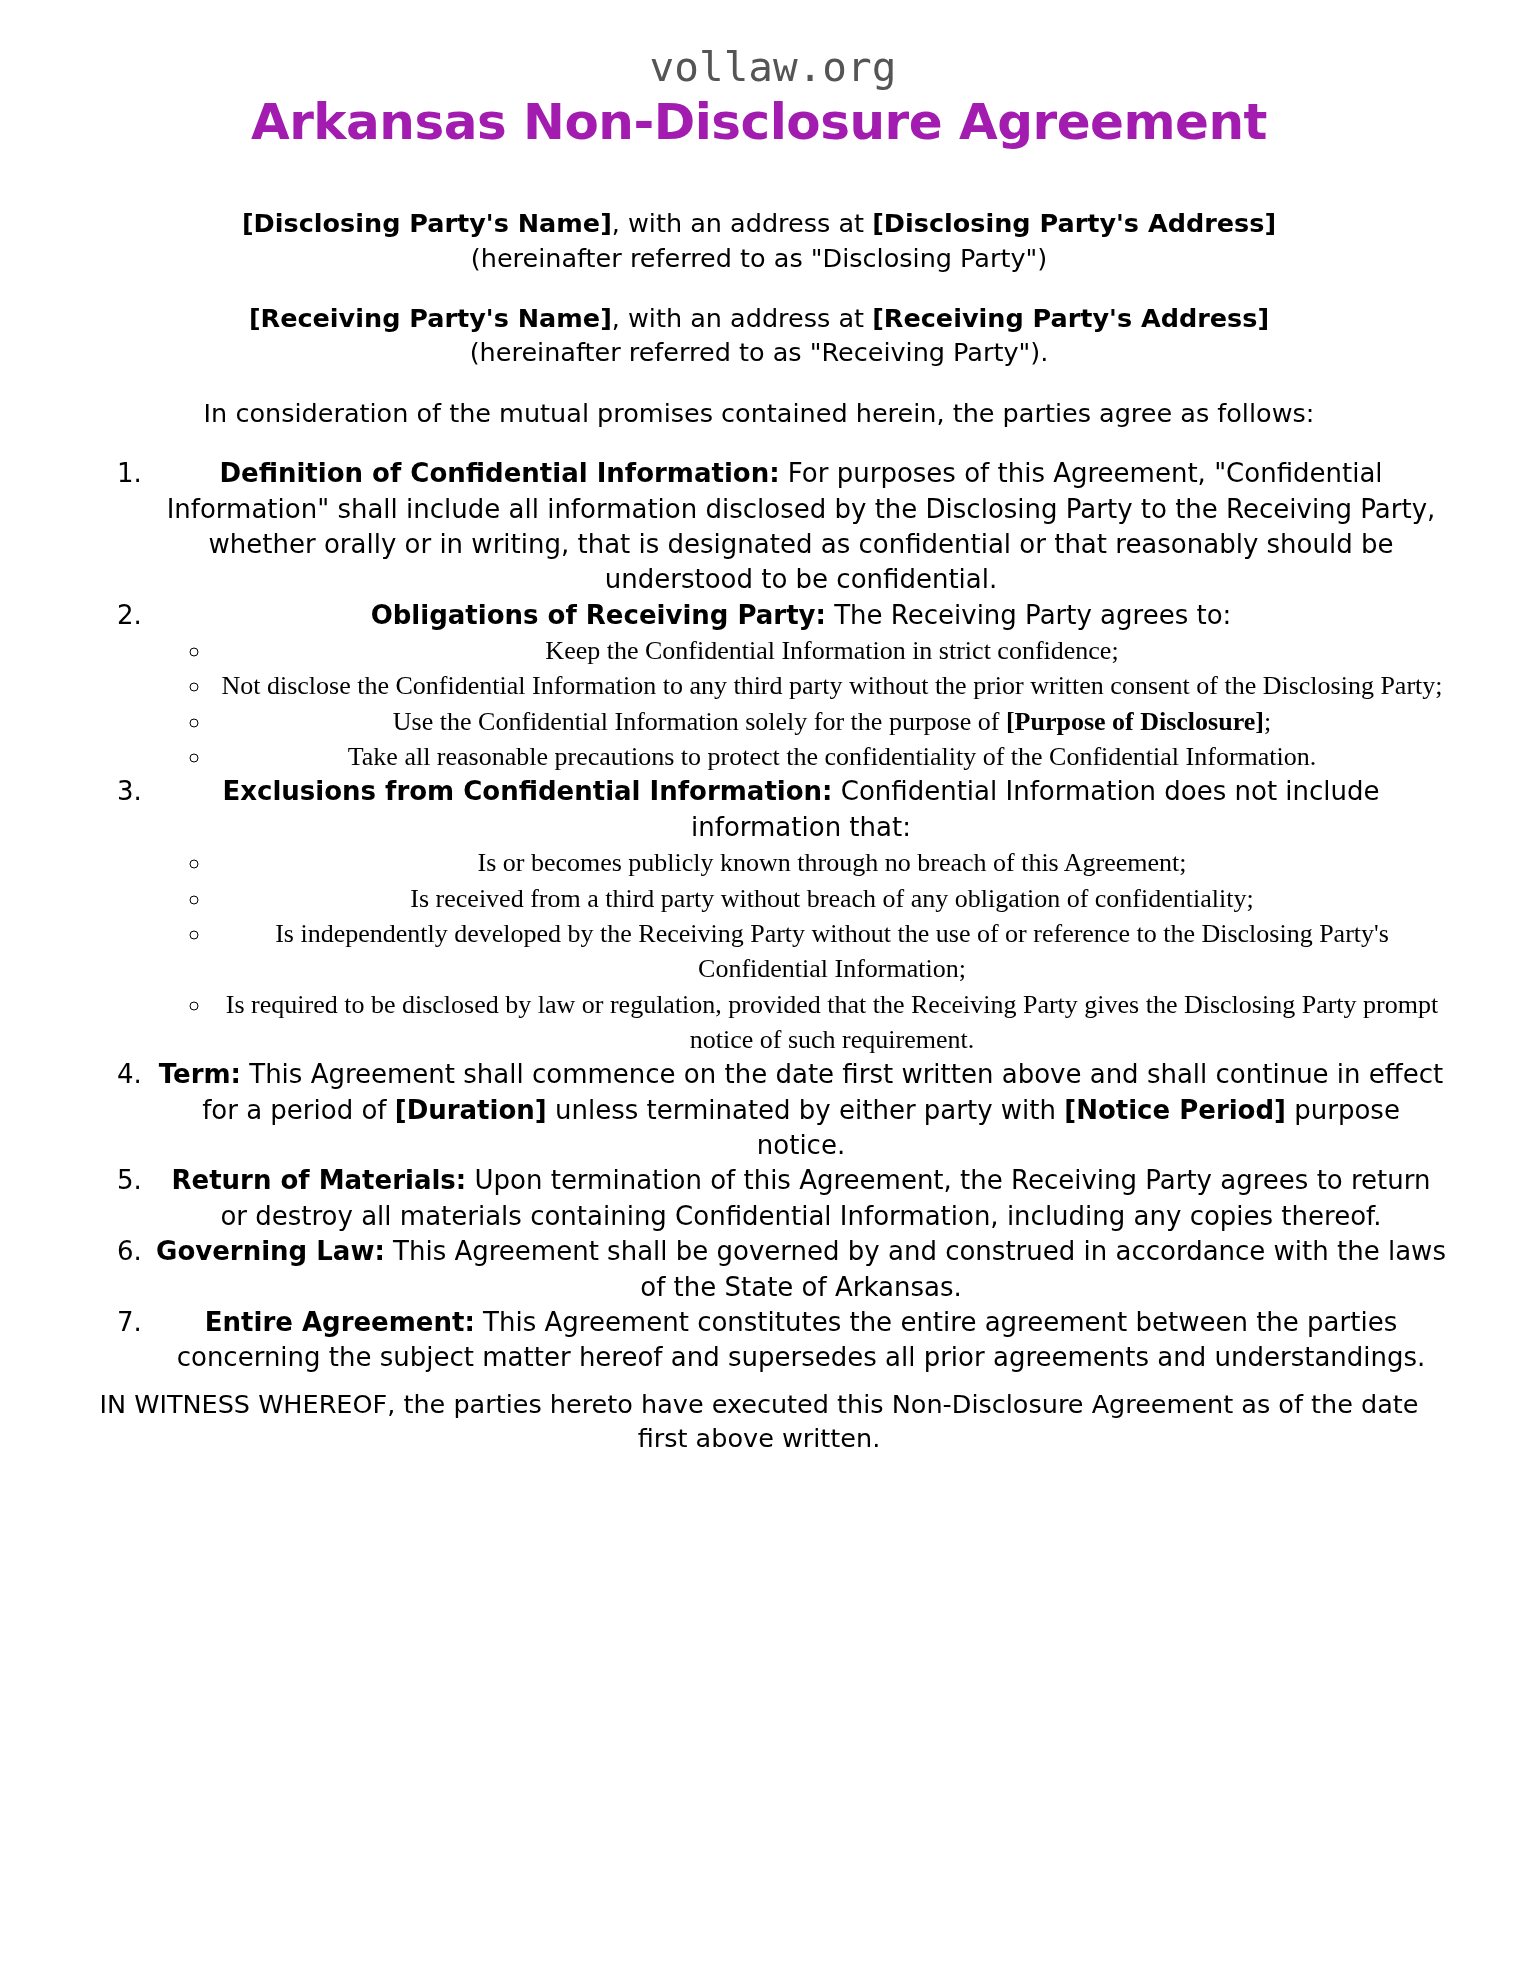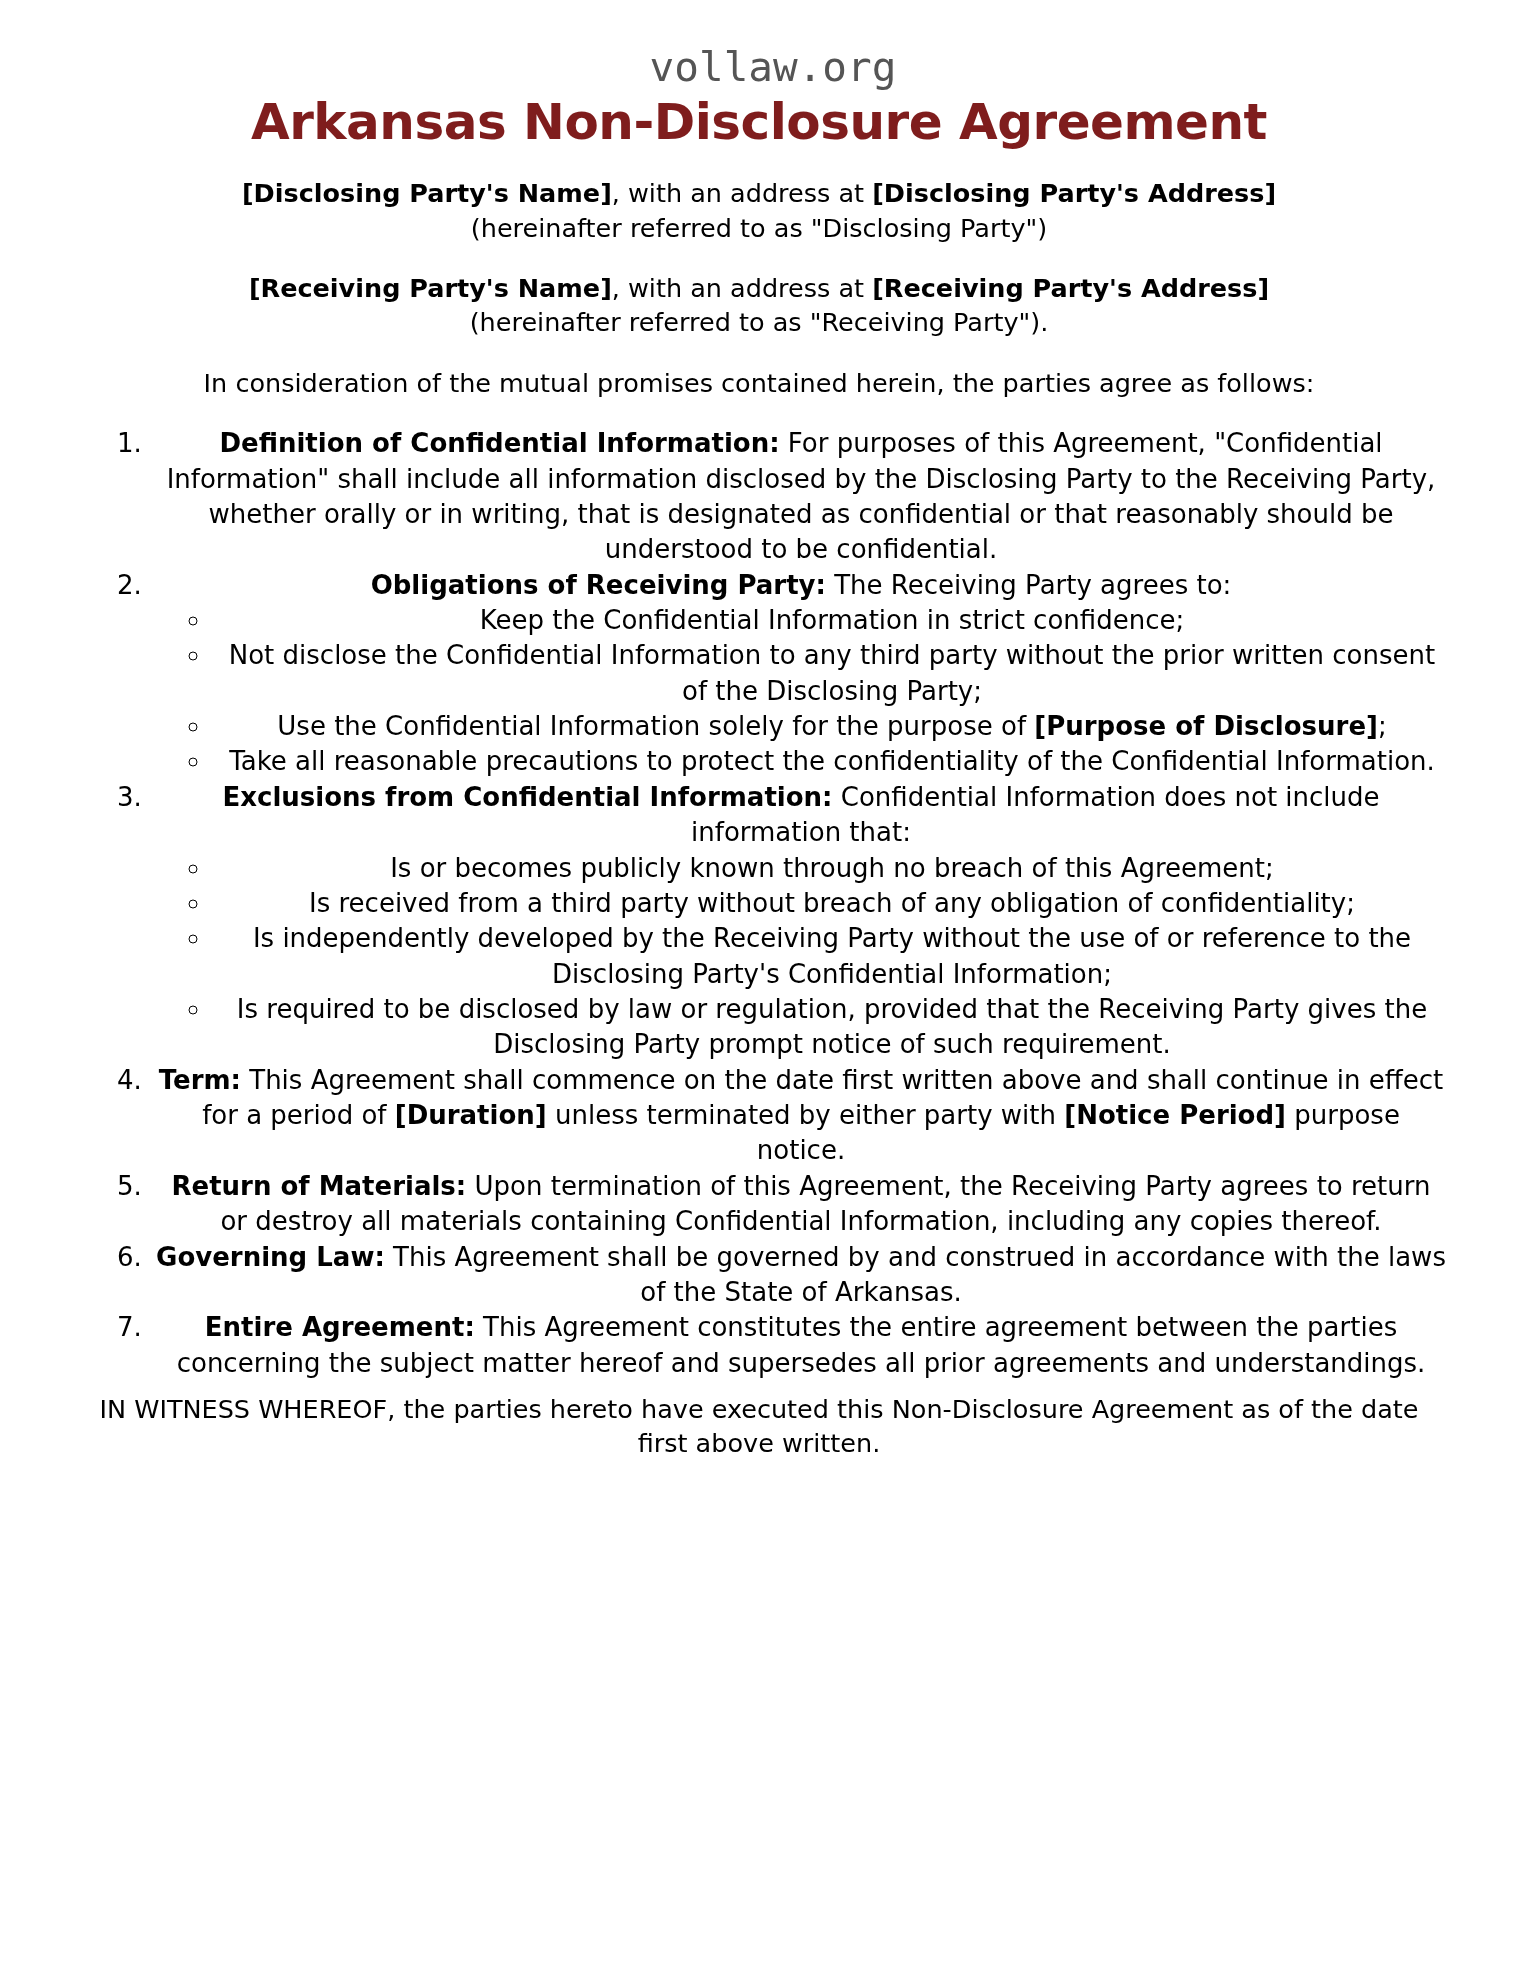--- a/index.html
+++ b/index.html
@@ -29,23 +29,23 @@
     color: #555555;
     letter-spacing: 0px;
     margin: 0 0 2px 28px;
     white-space: pre;
   }
   h1.doc-title {
     font-family: "DejaVu Sans", sans-serif;
     font-weight: bold;
     font-size: 50px;
     line-height: 1.18;
-    margin: 0 0 24px 0;
+    margin: 0 0 54px 0;
     padding: 0;
-    color: #7f1d1d;
+    color: #a21caf;
     letter-spacing: -0.5px;
   }
   .body-wrap {
     font-size: 25.5px;
     line-height: 1.35;
   }
   p.para {
     margin: 0 0 26px 0;
     padding: 0;
     font-size: 25.5px;
@@ -66,20 +66,21 @@
     padding: 0 0 0 6px;
   }
   ul.subs {
     margin: 0 0 0 0;
     padding-left: 56px;
     list-style-type: circle;
   }
   ul.subs > li {
     margin: 0;
     padding: 0 0 0 6px;
+    font-family: Liberation Serif, serif;
   }
   .closing {
     margin-top: 38px;
   }
 </style>
 </head>
 <body>
 
 <div class="page">
 

